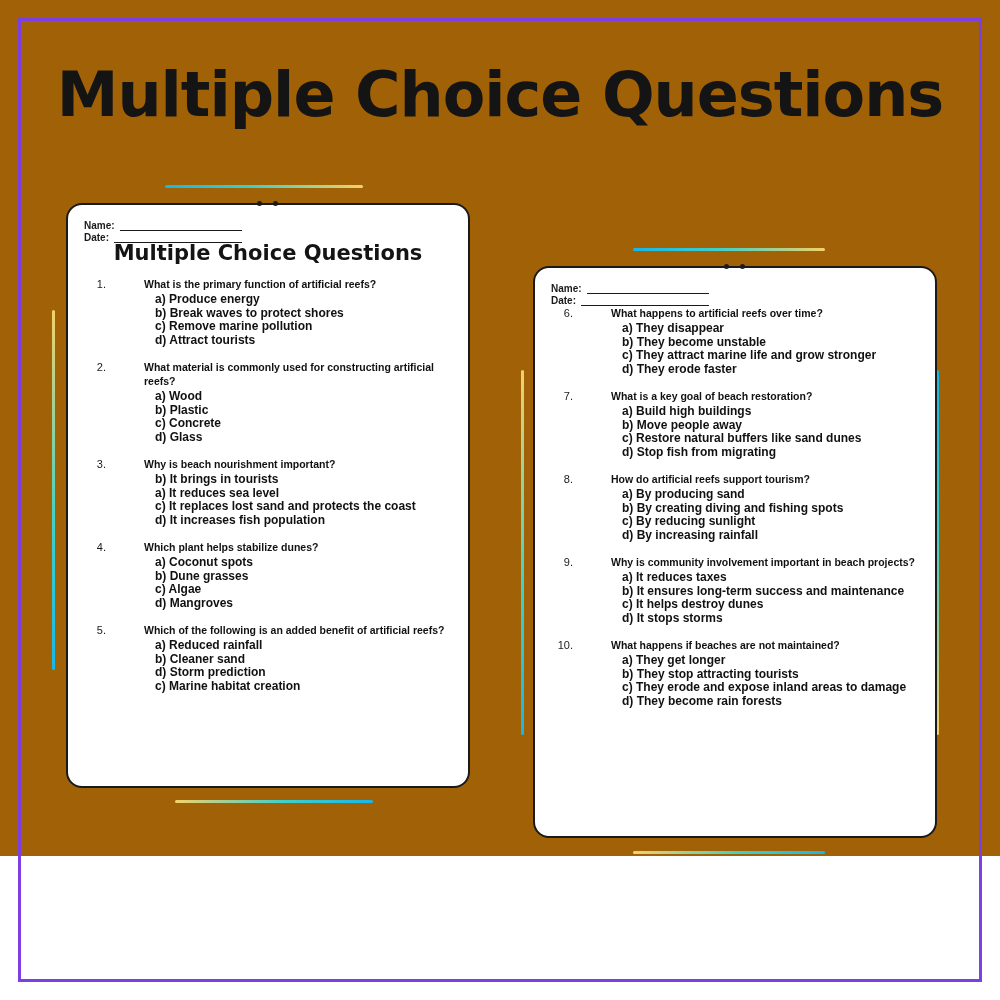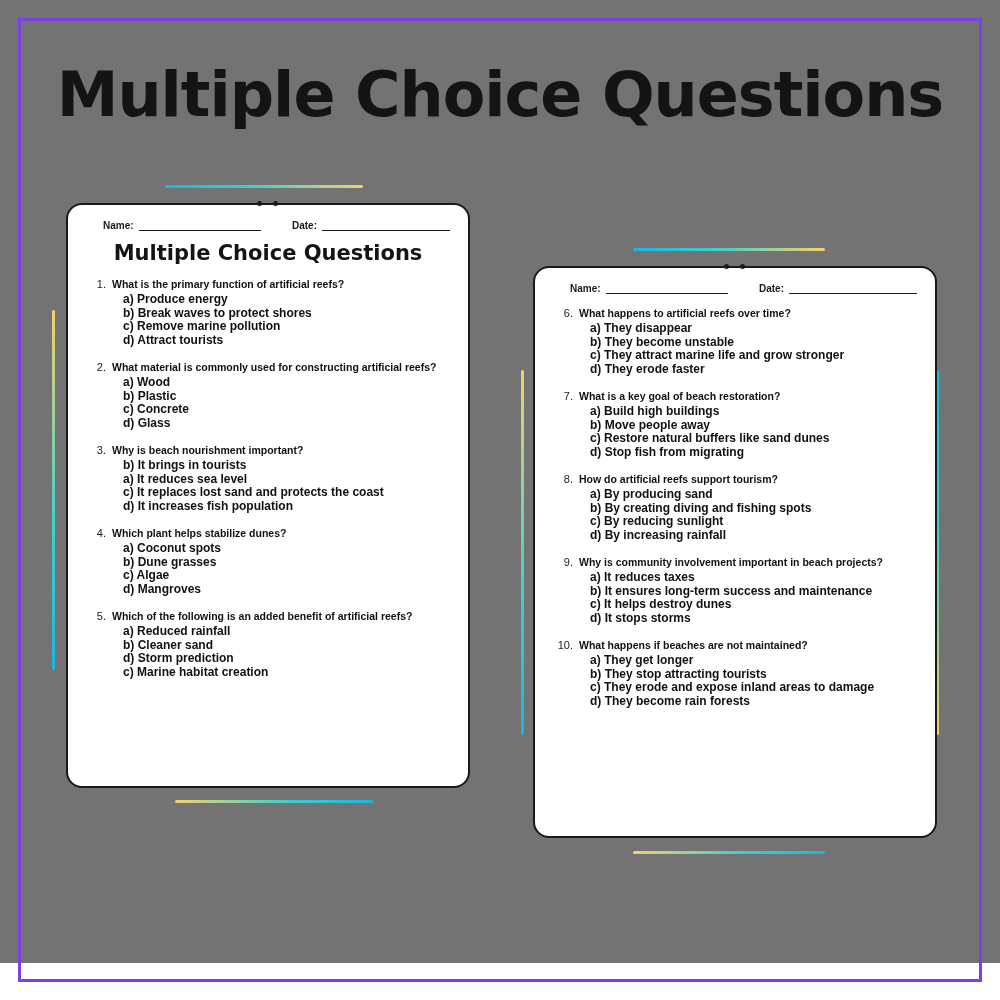--- a/index.html
+++ b/index.html
@@ -11,22 +11,22 @@
     width: 1000px;
     height: 1000px;
     font-family: "Liberation Sans", sans-serif;
     position: relative;
     overflow: hidden;
   }
   #page {
     position: absolute;
     left: 0; top: 0;
     width: 1000px;
-    height: 963px;
-    background: #737373;
+    height: 856px;
+    background: #a16207;
   }
   .outer-border {
     position: absolute;
     left: 18px;
     top: 18px;
     width: 964px;
     height: 964px;
     border: 3px solid #7b3fe4;
     box-sizing: border-box;
   }
@@ -77,28 +77,29 @@
     width: 5px;
     height: 5px;
     border-radius: 50%;
     background: #1a1a1a;
   }
   .clip span.a { left: 1px; }
   .clip span.b { left: 17px; }
 
   .namerow {
     position: absolute;
-    left: 35px;
+    left: 16px;
     right: 18px;
     top: 14px;
     display: flex;
     justify-content: space-between;
     font-size: 10px;
     color: #1a1a1a;
     font-weight: 600;
+    flex-direction: column;
   }
   .fieldwrap { display: flex; align-items: flex-end; }
   .fieldlabel { font-size: 10px; font-weight: 600; color: #1a1a1a; }
   .fieldline {
     display: inline-block;
     border-bottom: 1px solid #1a1a1a;
     margin-left: 5px;
     height: 11px;
   }
   .fieldline.name { width: 122px; }
@@ -130,21 +131,21 @@
   }
   .qnum {
     width: 24px;
     flex: 0 0 24px;
     text-align: right;
     padding-right: 6px;
     font-size: 11px;
     color: #1a1a1a;
     line-height: 14px;
   }
-  .qbody { flex: 1; }
+  .qbody { flex: 1; margin-left: 32px; }
   .qtext {
     font-size: 10.5px;
     font-weight: 700;
     color: #111;
     line-height: 14px;
     margin-bottom: 2px;
   }
   .opt {
     font-size: 12px;
     font-weight: 700;

